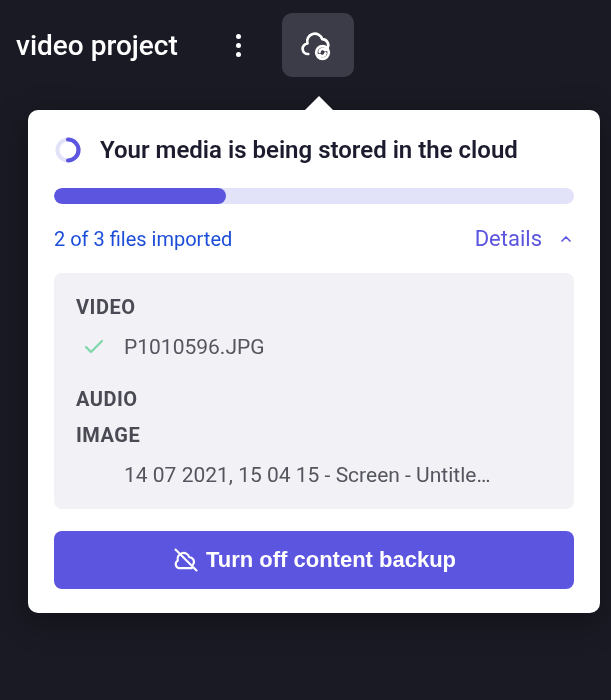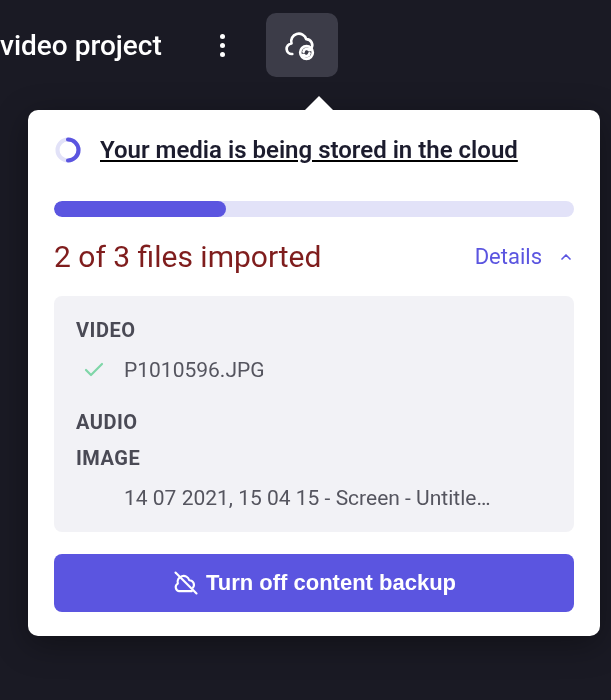--- a/index.html
+++ b/index.html
@@ -10,21 +10,21 @@
     font-family: -apple-system, BlinkMacSystemFont, "Segoe UI", Roboto, sans-serif;
     overflow: hidden;
     position: relative;
   }
 
   
   .topbar {
     display: flex;
     align-items: center;
     height: 90px;
-    padding-left: 0;
+    padding-left: 16px;
   }
   .project-title-wrap {
     height: 90px;
     display: flex;
     align-items: center;
     padding: 0 24px 0 0;
   }
   .project-title {
     color: #fff;
     font-size: 28px;
@@ -84,22 +84,21 @@
     border-right: 16px solid transparent;
     border-bottom: 16px solid #fff;
   }
 
   .panel-body { padding: 26px 26px 24px 26px; }
 
   .status-row {
     display: flex;
     align-items: center;
     gap: 18px;
-    margin-bottom: 37px;
-    text-decoration: underline;
+    margin-bottom: 24px;
   }
   .spinner {
     width: 28px; height: 28px;
     flex-shrink: 0;
   }
   .status-text {
     font-size: 24px;
     font-weight: 600;
     color: #1c1c2e;
   }
@@ -118,22 +117,22 @@
     border-radius: 10px;
   }
 
   .count-row {
     display: flex;
     align-items: center;
     justify-content: space-between;
     margin-bottom: 22px;
   }
   .count-text {
-    font-size: 30px;
-    color: #7f1d1d;
+    font-size: 20px;
+    color: #1d4ed8;
   }
   .details-link {
     display: flex;
     align-items: center;
     gap: 16px;
     color: #5b55e0;
     font-size: 22px;
     cursor: pointer;
   }
   .details-link svg { width: 16px; height: 16px; }

